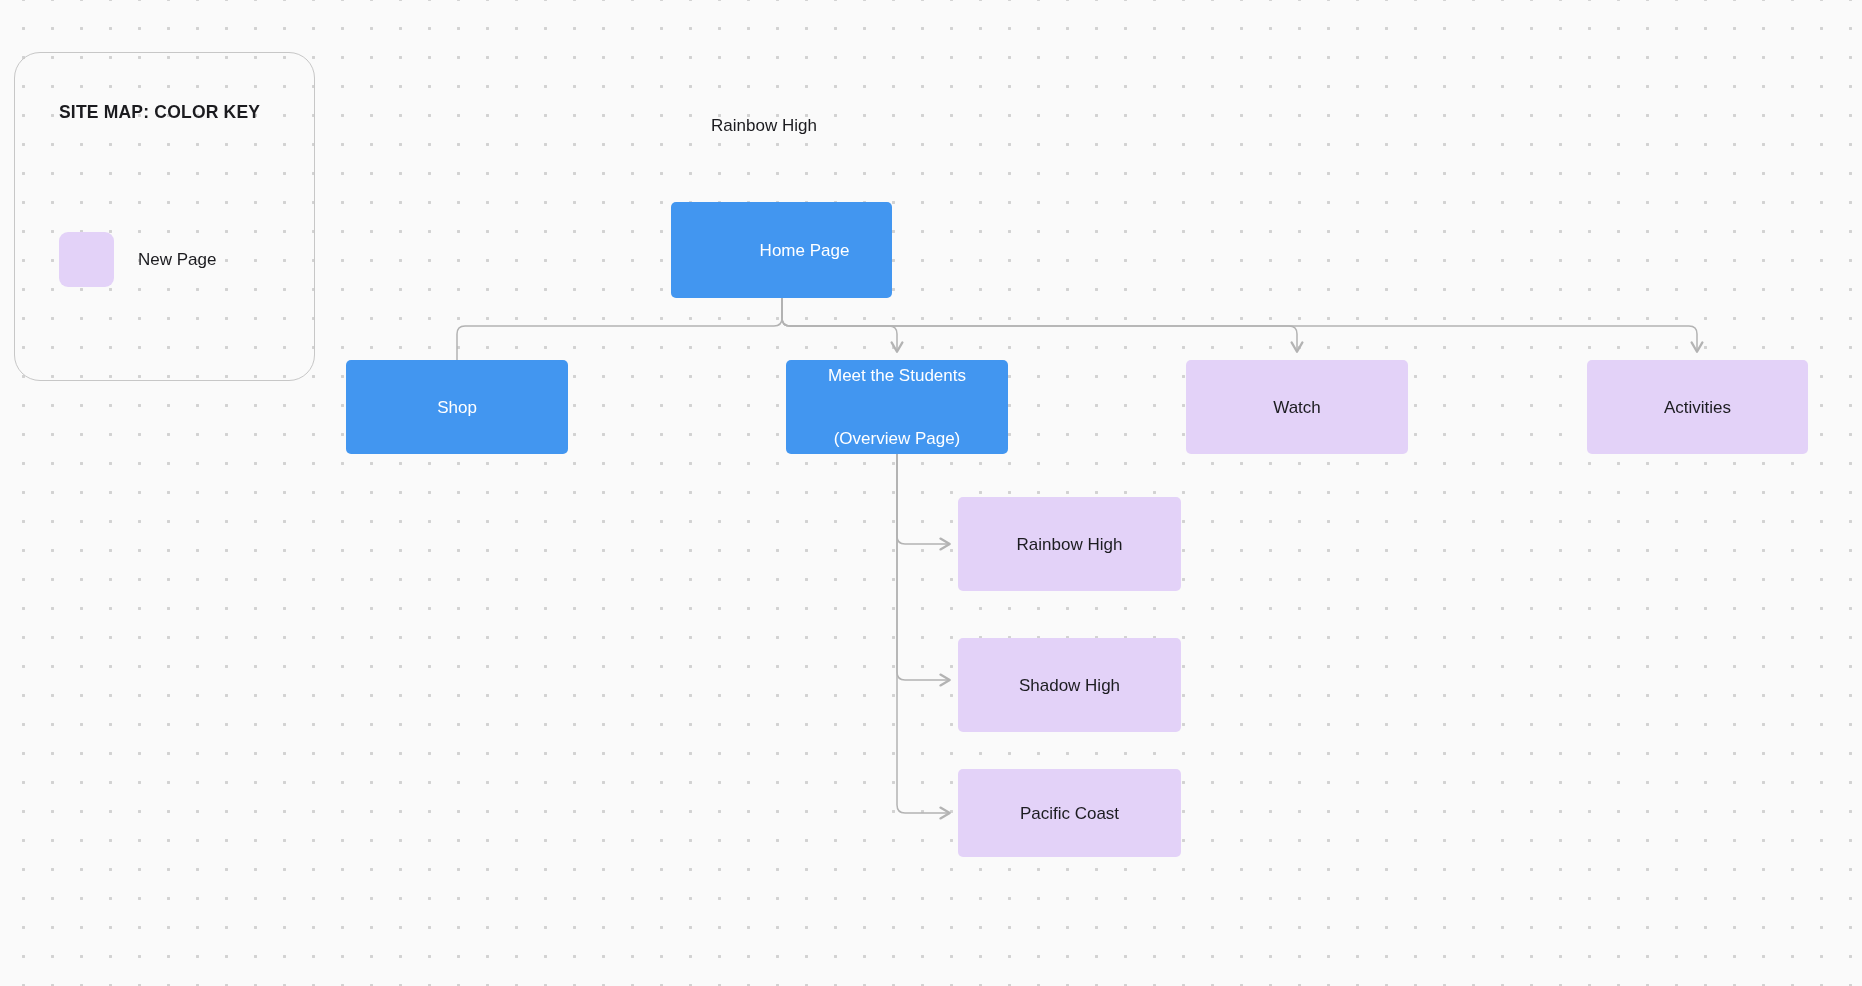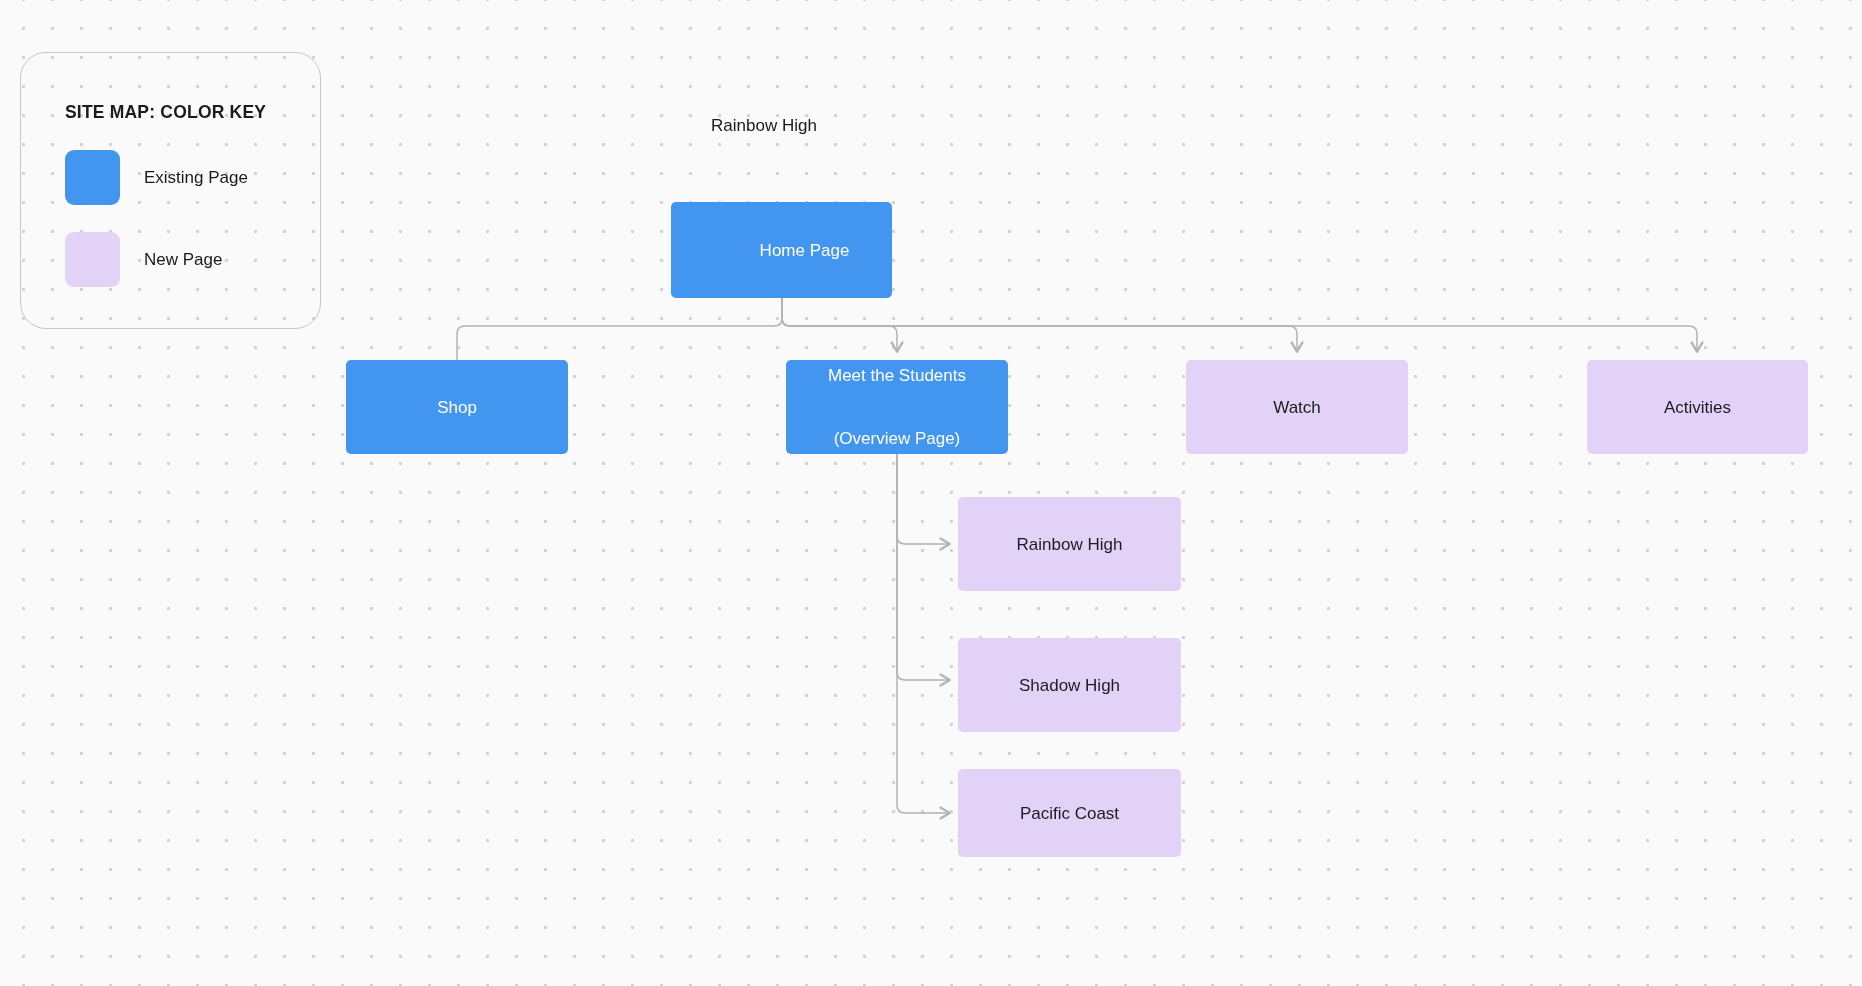--- a/index.html
+++ b/index.html
@@ -36,22 +36,22 @@
     left: 464px; top: 116px; width: 600px;
     text-align: center;
     font-size: 17px;
     font-weight: 400;
     color: #1b1b1f;
   }
 
   
   .legend {
     position: absolute;
-    left: 20px; top: 52px;
-    width: 301px; height: 277px;
+    left: 14px; top: 52px;
+    width: 301px; height: 329px;
     border: 1.5px solid #c7c7c7;
     border-radius: 26px;
     background: transparent;
   }
   .legend-title {
     position: absolute;
     left: 44px; top: 49px;
     font-size: 17.5px;
     font-weight: 700;
     color: #1b1b1f;
@@ -121,24 +121,20 @@
 </style>
 </head>
 <body>
 
 <div class="canvas">
 
   <div class="page-subtitle">Rainbow High</div>
 
   <div class="legend">
     <div class="legend-title">SITE MAP: COLOR KEY</div>
-    <div class="legend-row row-existing">
-      <div class="swatch existing"></div>
-      <div class="legend-label">Existing Page</div>
-    </div>
     <div class="legend-row row-new">
       <div class="swatch new"></div>
       <div class="legend-label">New Page</div>
     </div>
   </div>
 
   <svg class="connectors" viewBox="0 0 1862 986" xmlns="http://www.w3.org/2000/svg">
     <defs>
       <marker id="arrowhead" viewBox="0 0 10 10" refX="7.5" refY="5" markerWidth="9.5" markerHeight="9.5" orient="auto-start-reverse">
         <path d="M1.5,1.2 L8,5 L1.5,8.8" fill="none" stroke="#b3b3b3" stroke-width="1.6" stroke-linecap="round" stroke-linejoin="round"></path>

